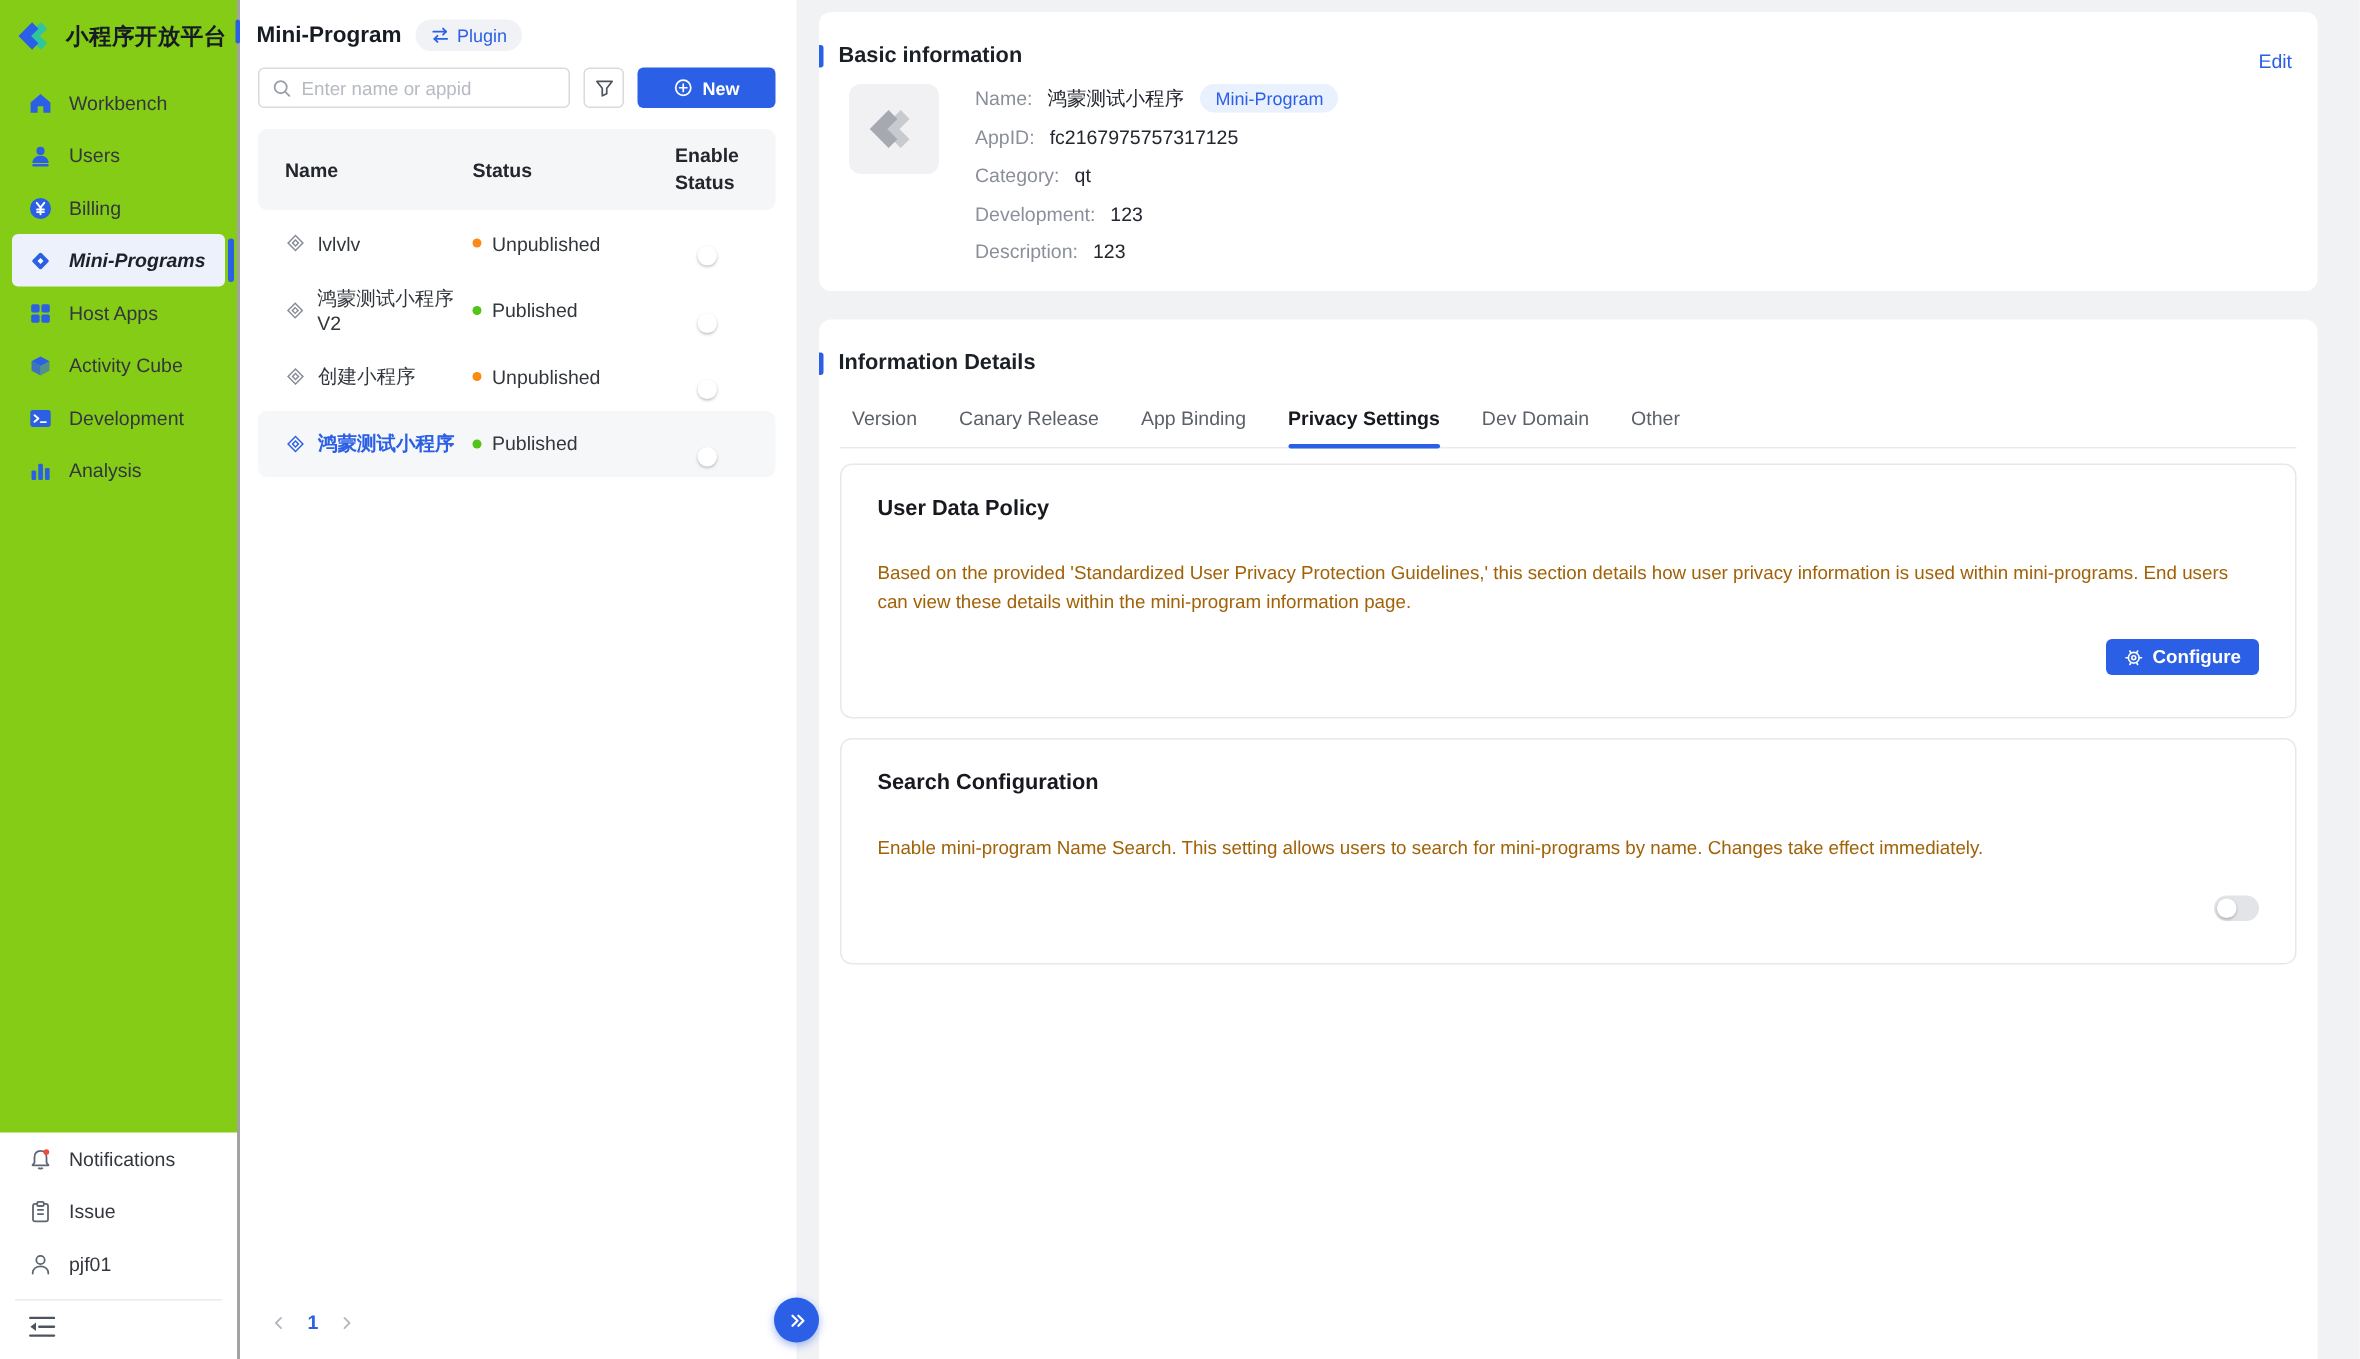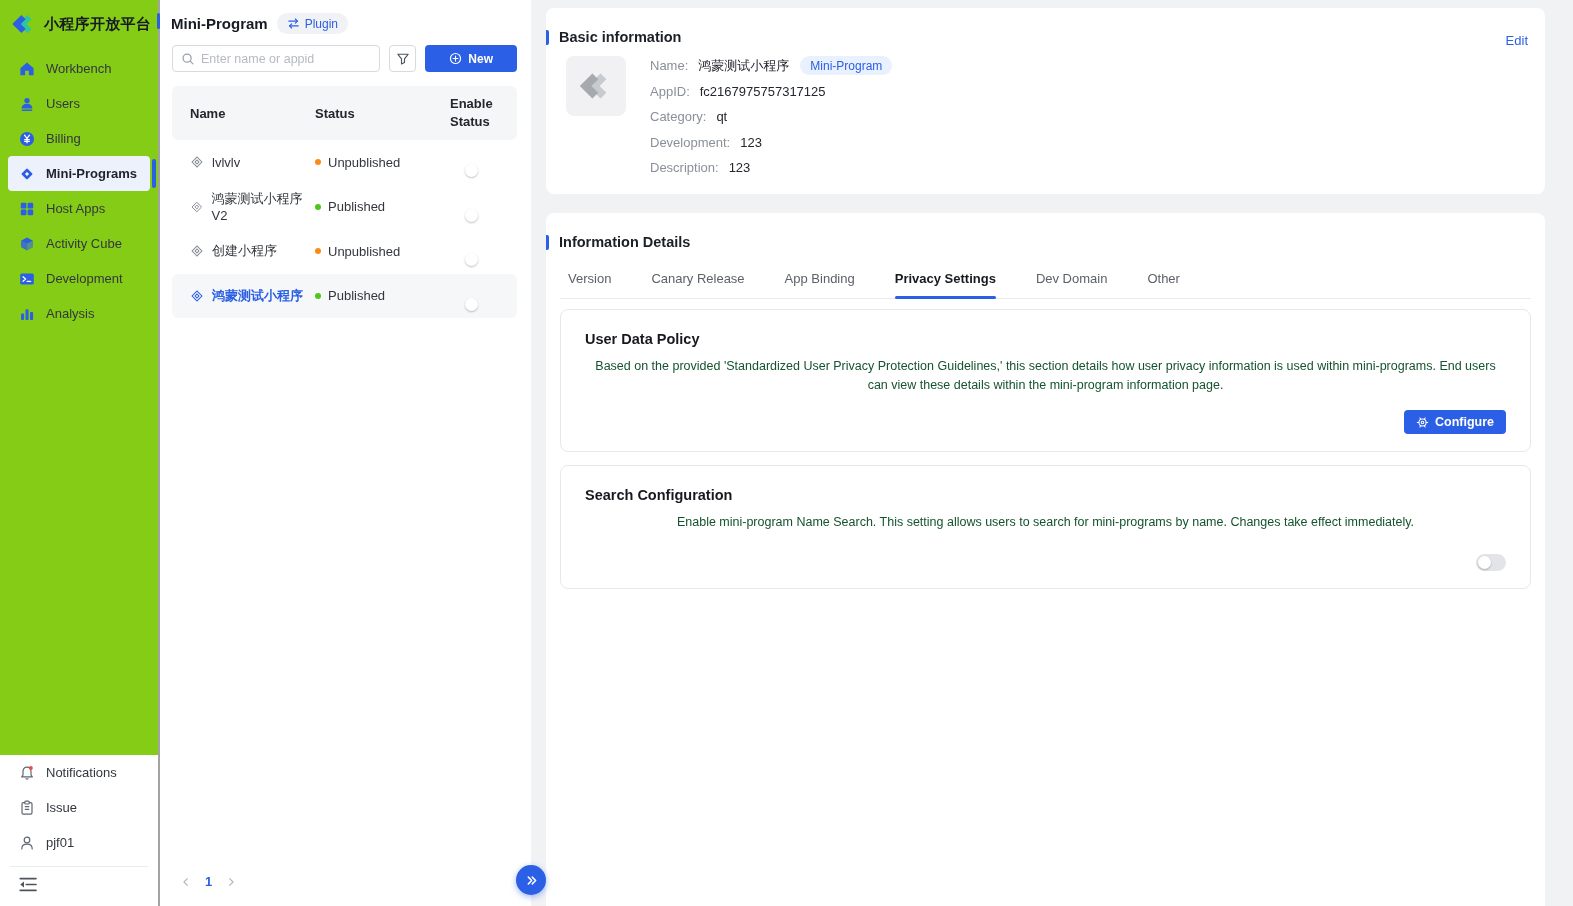--- a/index.html
+++ b/index.html
@@ -9,21 +9,21 @@
 
   
   .sidebar { position:absolute; left:0; top:0; width:160px; height:906px;
     background:#84cc16; border-right:2px solid #a3a3a3; }
   .logo-row { display:flex; align-items:center; gap:7px; padding:11px 8px 14px 11px; }
   .logo-title { font-size:15px; font-weight:bold; color:#171b24; letter-spacing:.3px; white-space:nowrap; }
   .nav { padding:0 8px; }
   .nav-item { position:relative; display:flex; align-items:center; gap:11px; height:35px;
     padding-left:11px; border-radius:4px; font-size:13px; color:#33373d; cursor:pointer; }
   .nav-item .ic { width:16px; height:16px; flex:0 0 16px; display:flex; }
-  .nav-item.active { background:#edf1fb; color:#1d2129; font-weight:bold; }
+  .nav-item.active { background:#edf1fb; color:#1d2129; font-weight:bold;font-style:italic; }
   .nav-item.active::after { content:''; position:absolute; right:-6px; top:3px; bottom:3px;
     width:4px; border-radius:2px; background:#2B5FE5; }
   .sb-footer { position:absolute; left:0; right:0; bottom:0; padding:0 8px 6px; background:#fff; }
   .sb-footer .nav-item { color:#33373d; }
   .sb-divider { border-top:1px solid #e9ebee; margin:6px 2px 6px 2px; }
   .collapse-row { padding:4px 0 8px 11px; display:flex; }
 
   
   .list-panel { position:absolute; left:160px; top:0; width:371px; height:906px; background:#fff; }
   .lp-header { position:relative; display:flex; align-items:center; gap:9px; padding:13px 14px 8px 11px; }
@@ -79,30 +79,30 @@
     text-decoration:none; cursor:pointer; }
   .basic-body { display:flex; padding:11px 0 0 20px; }
   .app-icon { width:60px; height:60px; border-radius:8px; background:#f1f1f3;
     display:flex; align-items:center; justify-content:center; flex:0 0 60px; }
   .fields { margin-left:24px; padding-top:1px; }
   .field-row { display:flex; align-items:center; height:17px; margin-bottom:8.5px; font-size:13px; }
   .f-label { color:#8a8f99; margin-right:10px; }
   .f-value { color:#24272e; }
   .mp-badge { margin-left:11px; background:#e9f0fe; color:#2B5FE5; font-size:12px;
     padding:2.5px 10px; border-radius:11px; }
-  .tabs { display:flex; gap:40px; margin:13px 14px 0 14px; padding-left:8px;
+  .tabs { display:flex; gap:28px; margin:13px 14px 0 14px; padding-left:8px;
     border-bottom:1px solid #e9eaec; }
   .tab { position:relative; padding:8px 0 12px; font-size:13px; color:#5c6169; cursor:pointer; white-space:nowrap; }
   .tab.active { color:#16191f; font-weight:bold; }
   .tab.active::after { content:''; position:absolute; left:0; right:0; bottom:-1px; height:3px;
     background:#2B5FE5; border-radius:2px; }
   .inner-card { margin:10px 14px 0 14px; border:1px solid #e7e8ea; border-radius:8px;
-    padding:21px 24px 17px 24px; }
+    padding:21px 24px 28px 24px; }
   .ic-title { font-size:14.5px; font-weight:bold; color:#17191f; }
-  .ic-desc { margin-top:10px; font-size:12.5px; line-height:1.48; color:#14532d;text-align:center; }
+  .ic-desc { margin-top:26px; font-size:12.5px; line-height:1.48; color:#a16207; }
   .btn-row { display:flex; justify-content:flex-end; margin-top:16px; }
   .configure-btn { height:24px; padding:0 12px; background:#2B5FE5; border:none; border-radius:4px;
     color:#fff; font-size:12.5px; font-weight:bold; display:flex; align-items:center; gap:6px;
     cursor:pointer; font-family:inherit; }
   .toggle-row { display:flex; justify-content:flex-end; margin-top:22px; }
   svg { display:block; }
 </style>
 </head>
 <body>
 

